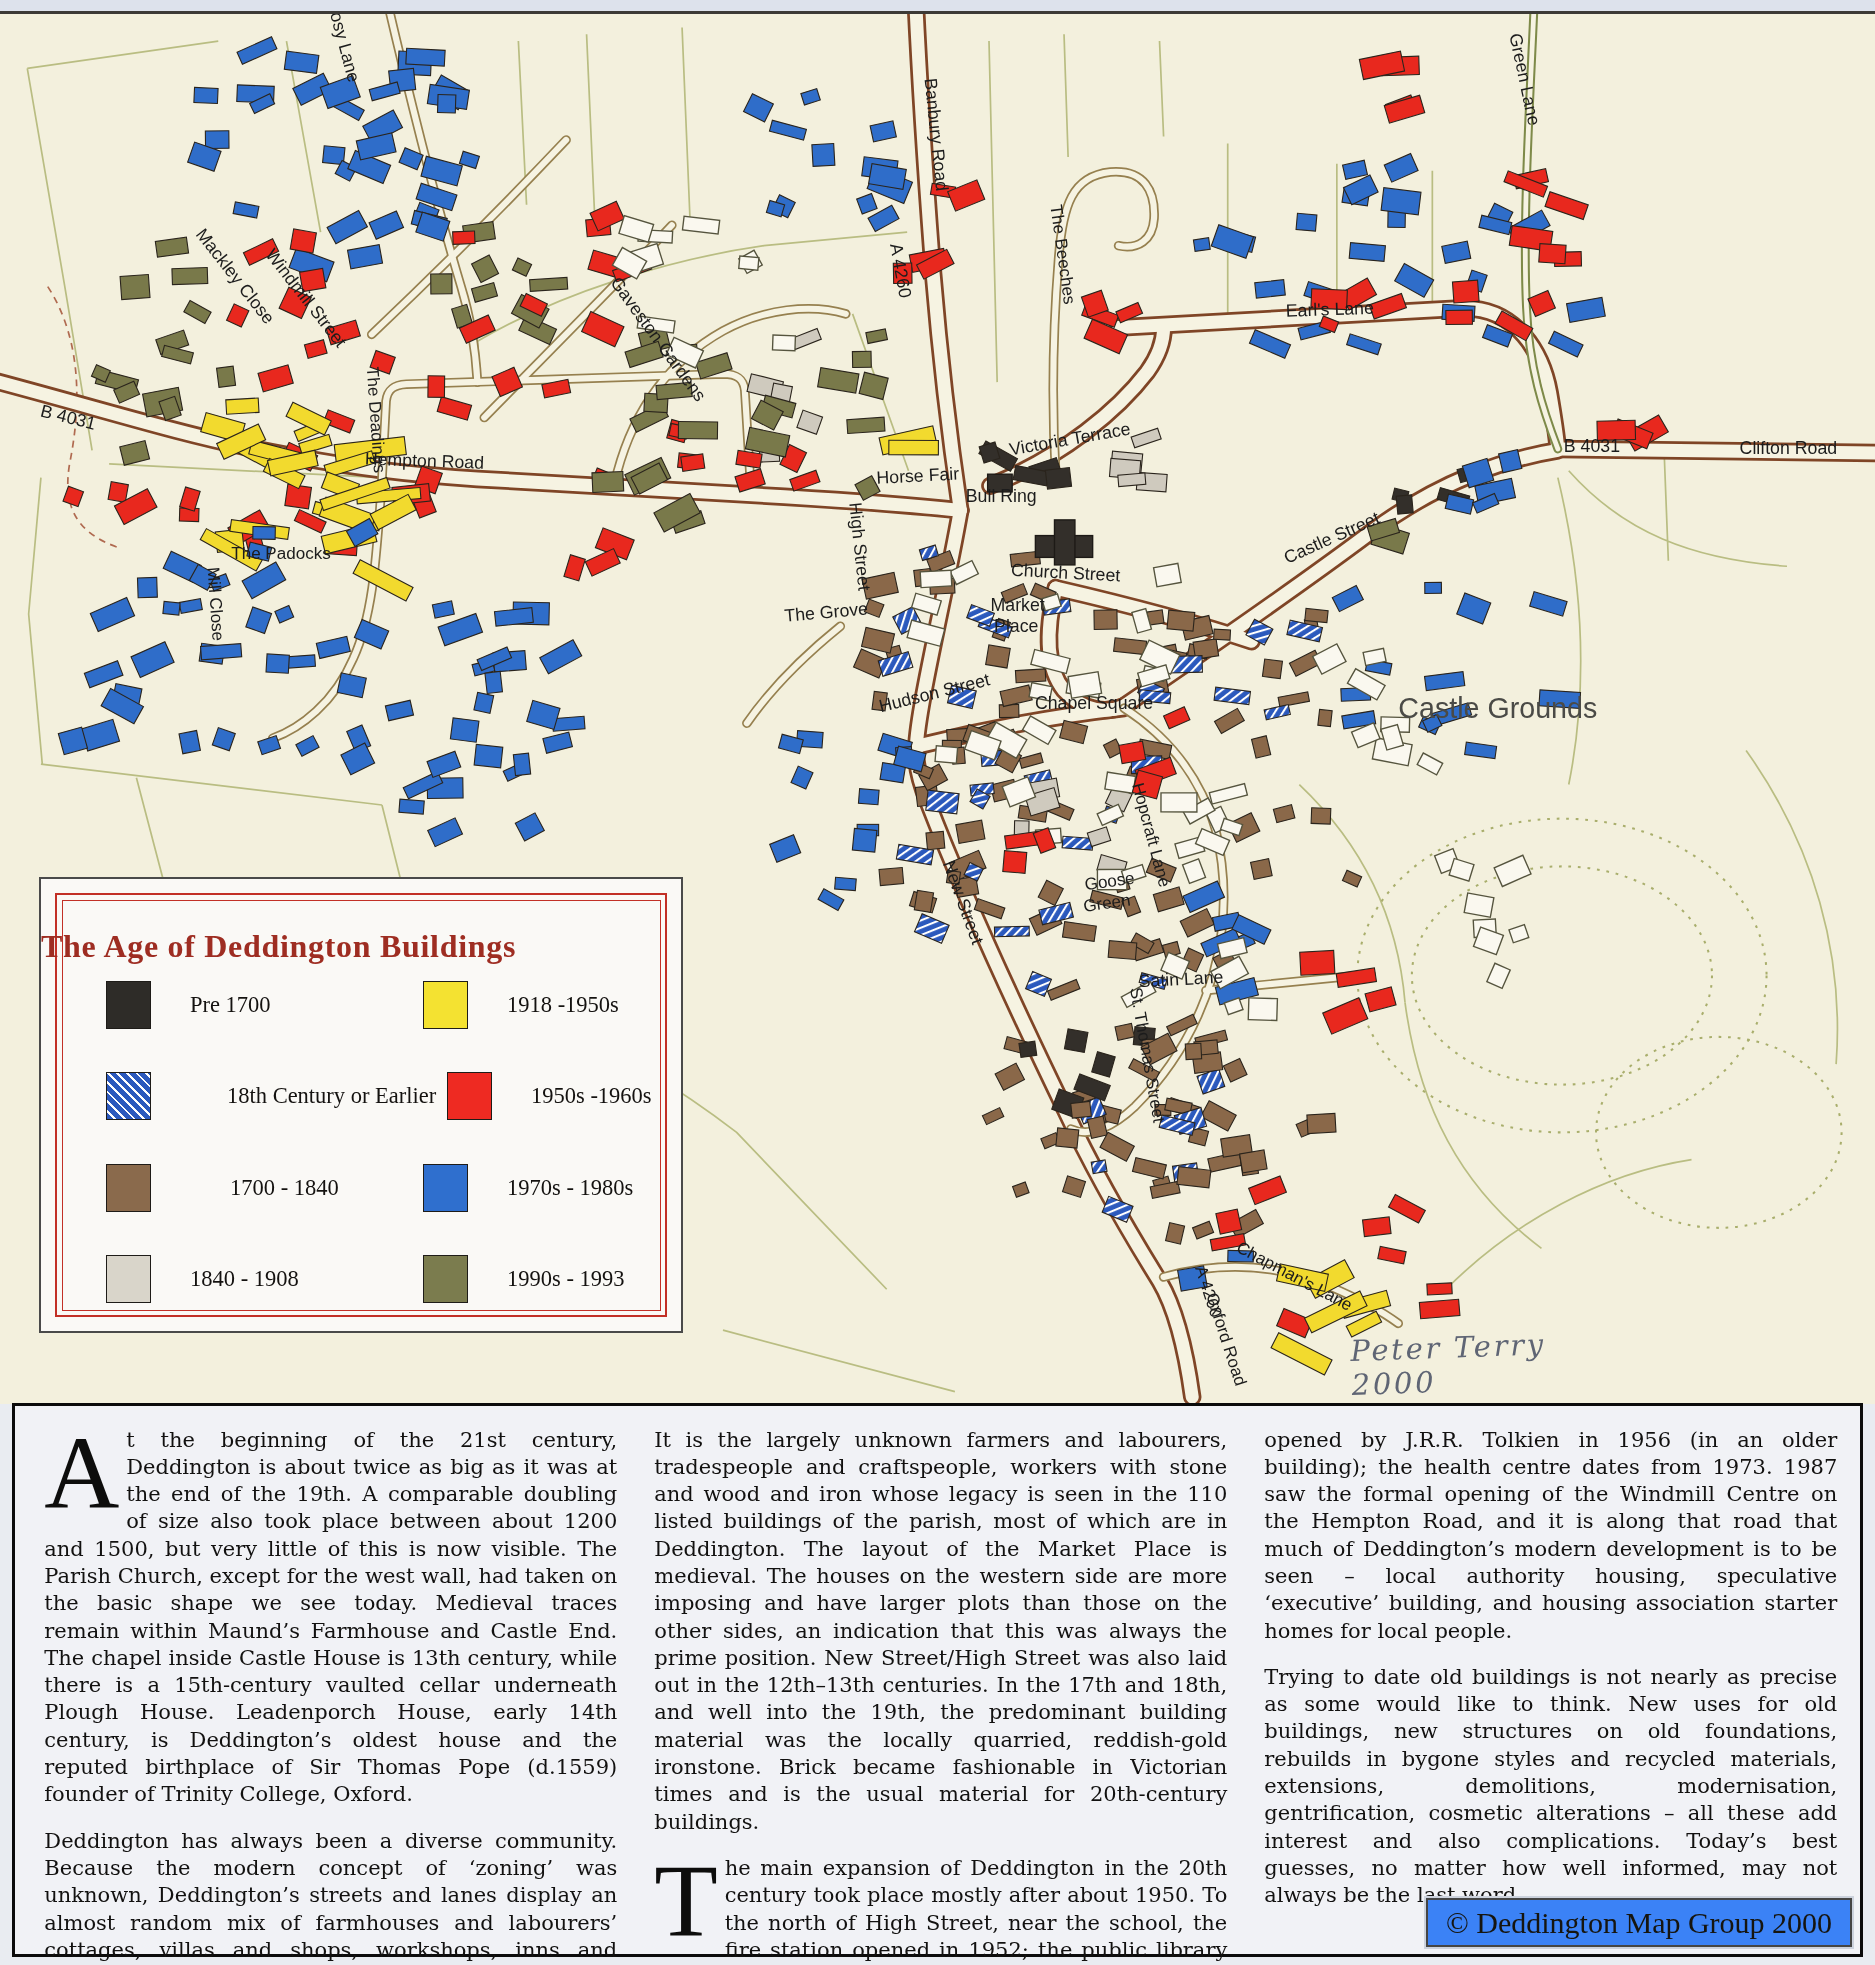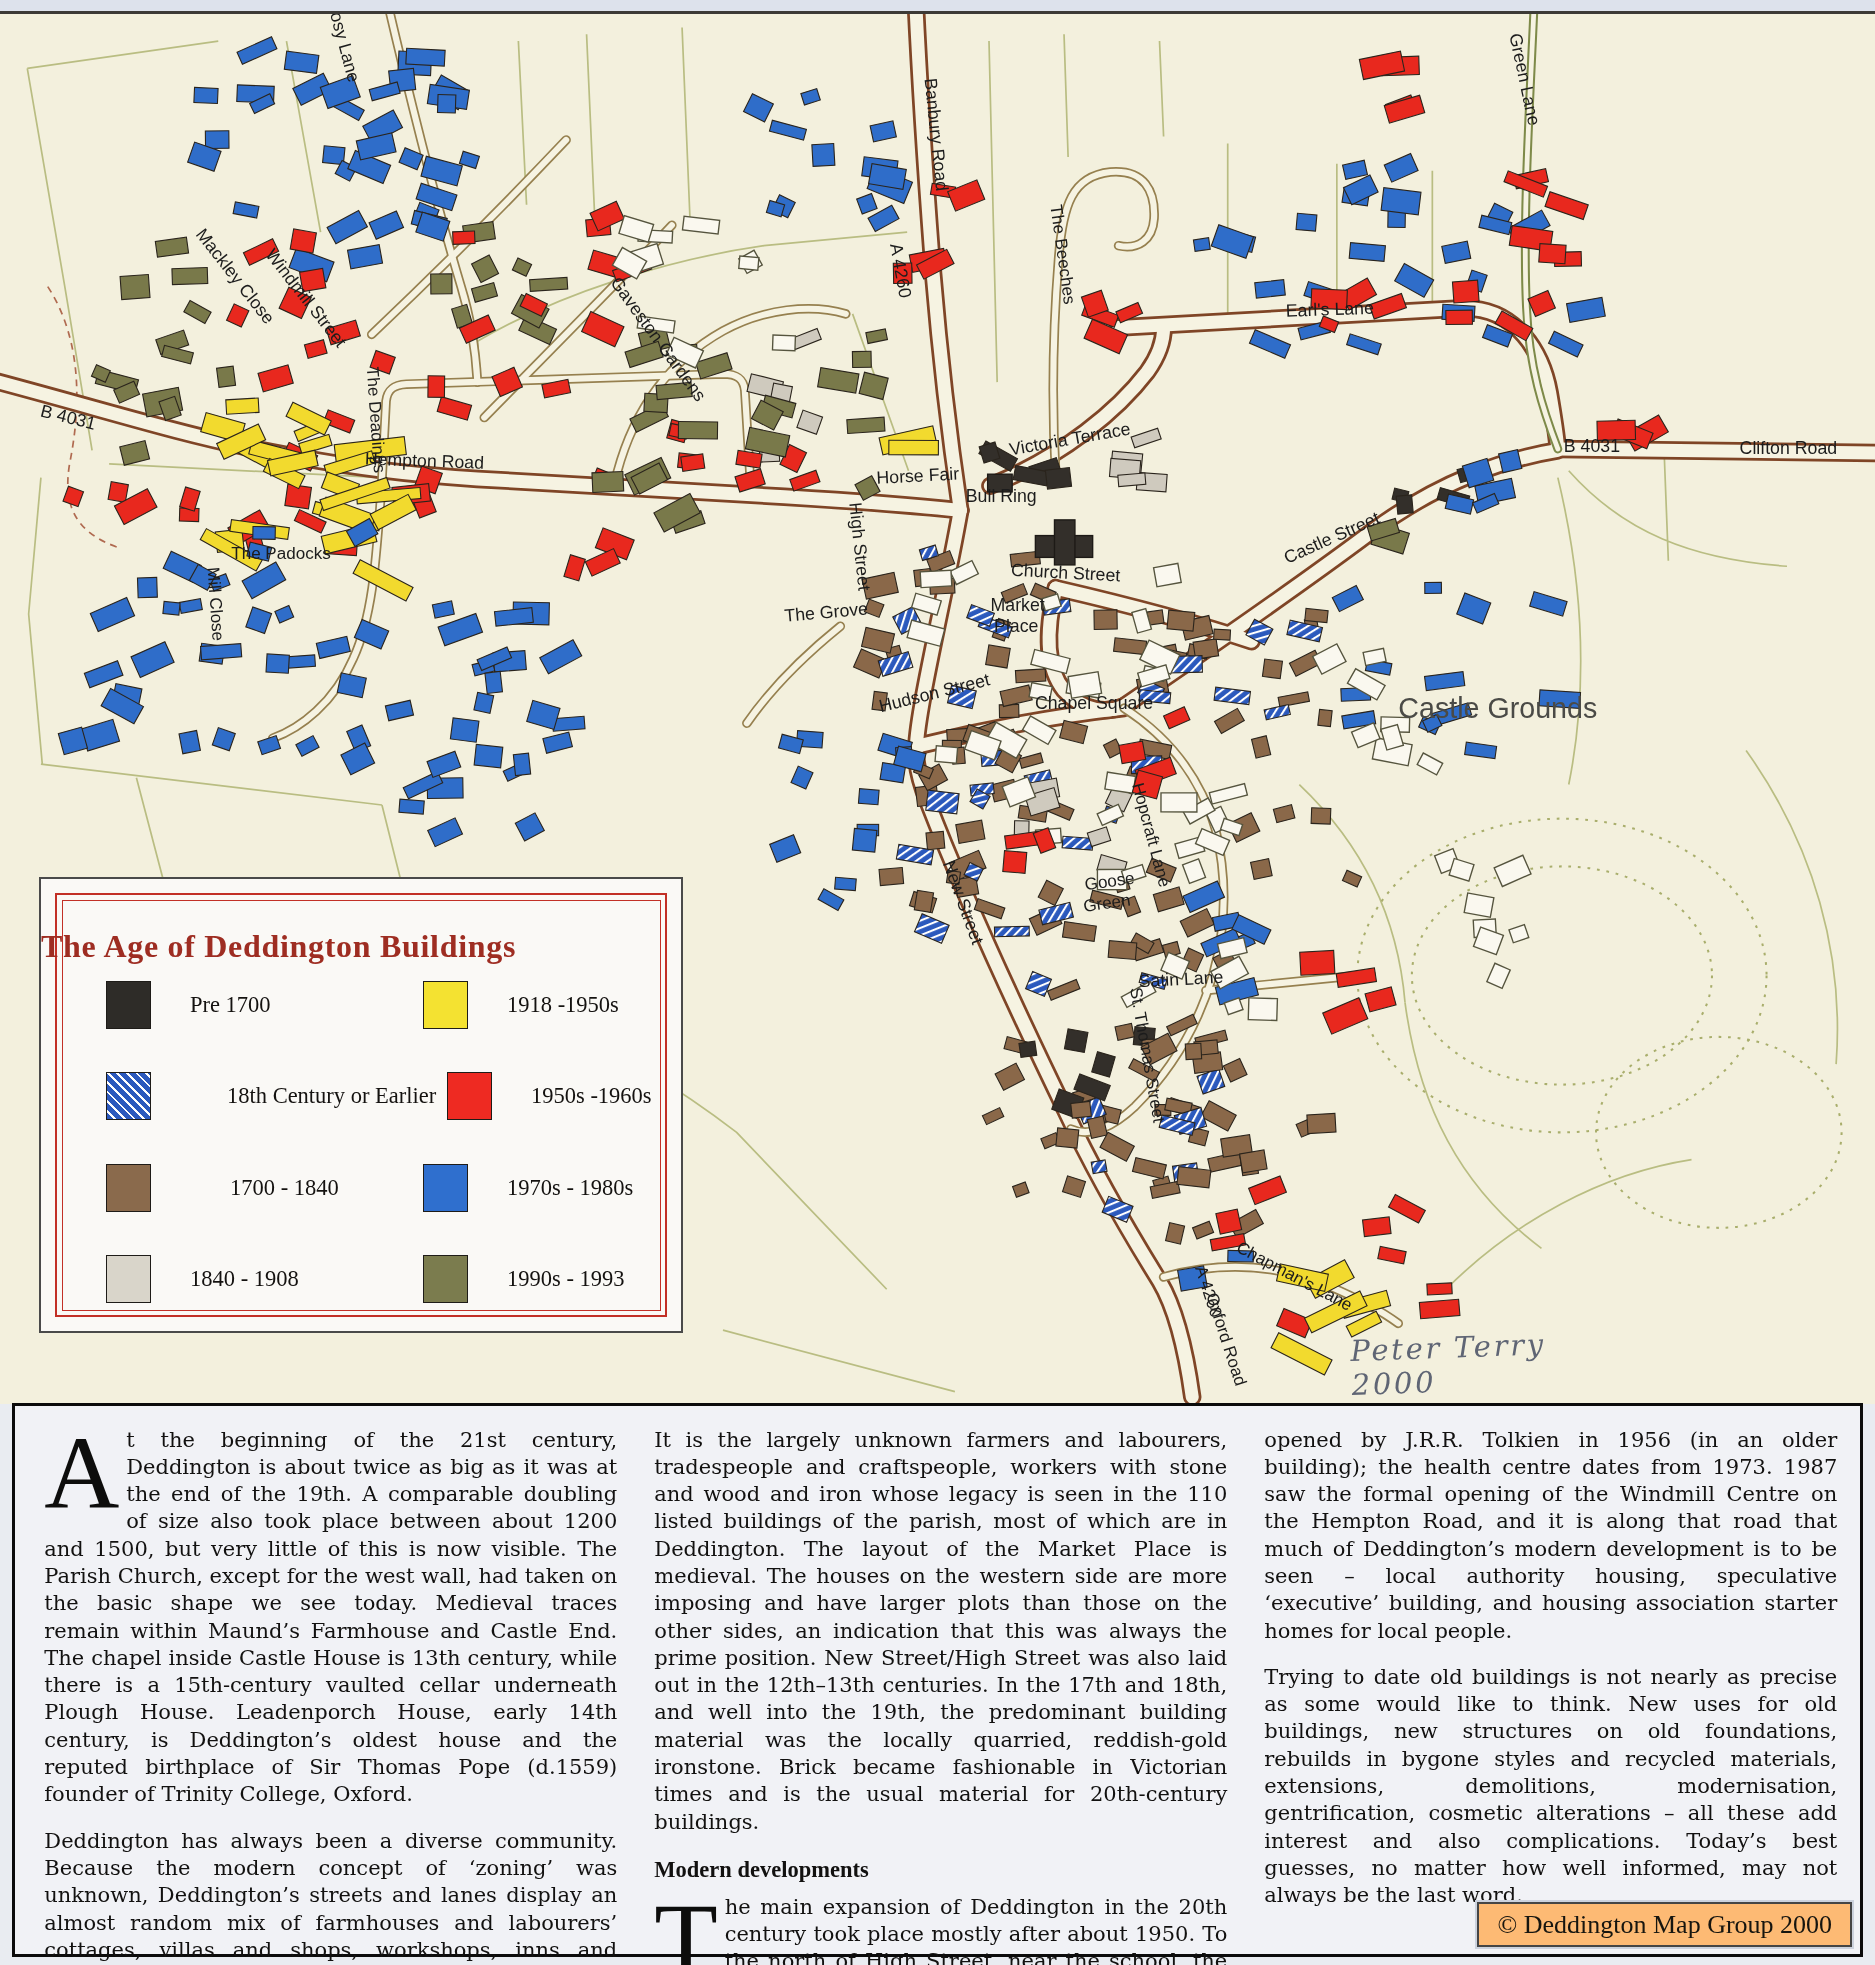--- a/index.html
+++ b/index.html
@@ -65,22 +65,22 @@
     text-align:justify;font-family:"DejaVu Serif","Liberation Serif",serif;
   }
   .acol p{margin:0 0 19px 0;}
   .dropcap{
     float:left;font-size:104px;line-height:0.78;padding:5.5px 6.8px 0 0;
     font-family:"Liberation Serif",serif;color:#0d0d0c;
   }
   .ahead{font-weight:bold;font-size:22.5px;margin:4.1px 0 9.5px 0;font-family:"Liberation Serif",serif;}
   #copyright-box{
     position:absolute;right:8.2px;bottom:6.8px;
-    background:#fdba74;border:2px solid #454545;box-shadow:0 0 0 2px #ccd2dd;
-    padding:5.5px 18px;font-size:26px;font-family:"Liberation Serif",serif;color:#16150f;
+    background:#3b82f6;border:2px solid #454545;box-shadow:0 0 0 2px #ccd2dd;
+    padding:5.5px 18px;font-size:30px;font-family:"Liberation Serif",serif;color:#16150f;
     white-space:nowrap;
   }
 </style>
 </head>
 <body>
 
 <div id="map-paper">
   <svg id="map-svg" width="1875" height="1404" viewBox="0 0 2749 2058">
     <defs>
       <pattern id="hatch" width="10" height="10" patternUnits="userSpaceOnUse" patternTransform="rotate(45)">
@@ -873,21 +873,20 @@
 </div>
 
 <div id="article-panel">
   <div id="article-cols">
     <div class="acol">
       <p><span class="dropcap">A</span><span>t the beginning of the 21st century, Deddington is about twice as big as it was at the end of the 19th. A comparable doubling of size also took place between about 1200 and 1500, but very little of this is now visible. The Parish Church, except for the west wall, had taken on the basic shape we see today. Medieval traces remain within Maund’s Farmhouse and Castle End. The chapel inside Castle House is 13th century, while there is a 15th-century vaulted cellar underneath Plough House. Leadenporch House, early 14th century, is Deddington’s oldest house and the reputed birthplace of Sir Thomas Pope (d.1559) founder of Trinity College, Oxford.</span></p>
       <p>Deddington has always been a diverse community. Because the modern concept of ‘zoning’ was unknown, Deddington’s streets and lanes display an almost random mix of farmhouses and labourers’ cottages, villas and shops, workshops, inns and places of worship, all jostling together.</p>
     </div>
     <div class="acol">
       <p>It is the largely unknown farmers and labourers, tradespeople and craftspeople, workers with stone and wood and iron whose legacy is seen in the 110 listed buildings of the parish, most of which are in Deddington. The layout of the Market Place is medieval. The houses on the western side are more imposing and have larger plots than those on the other sides, an indication that this was always the prime position. New Street/High Street was also laid out in the 12th–13th centuries. In the 17th and 18th, and well into the 19th, the predominant building material was the locally quarried, reddish-gold ironstone. Brick became fashionable in Victorian times and is the usual material for 20th-century buildings.</p>
-      <div class="ahead">Modern developments</div>
       <p><span class="dropcap">T</span><span>he main expansion of Deddington in the 20th century took place mostly after about 1950. To the north of High Street, near the school, the fire station opened in 1952; the public library was</span></p>
     </div>
     <div class="acol">
       <p>opened by J.R.R. Tolkien in 1956 (in an older building); the health centre dates from 1973. 1987 saw the formal opening of the Windmill Centre on the Hempton Road, and it is along that road that much of Deddington’s modern development is to be seen – local authority housing, speculative ‘executive’ building, and housing association starter homes for local people.</p>
       <p>Trying to date old buildings is not nearly as precise as some would like to think. New uses for old buildings, new structures on old foundations, rebuilds in bygone styles and recycled materials, extensions, demolitions, modernisation, gentrification, cosmetic alterations – all these add interest and also complications. Today’s best guesses, no matter how well informed, may not always be the last word.</p>
     </div>
   </div>
   <div id="copyright-box">© Deddington Map Group 2000</div>
 </div>
 

